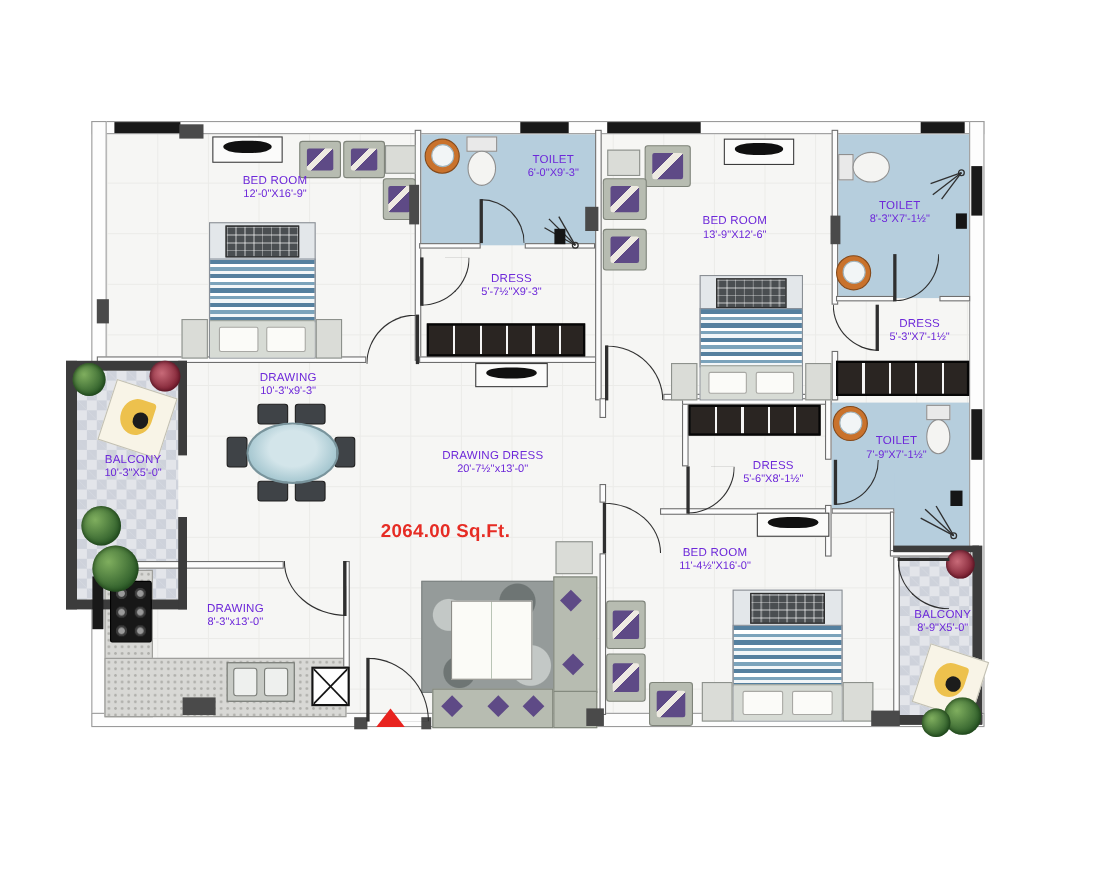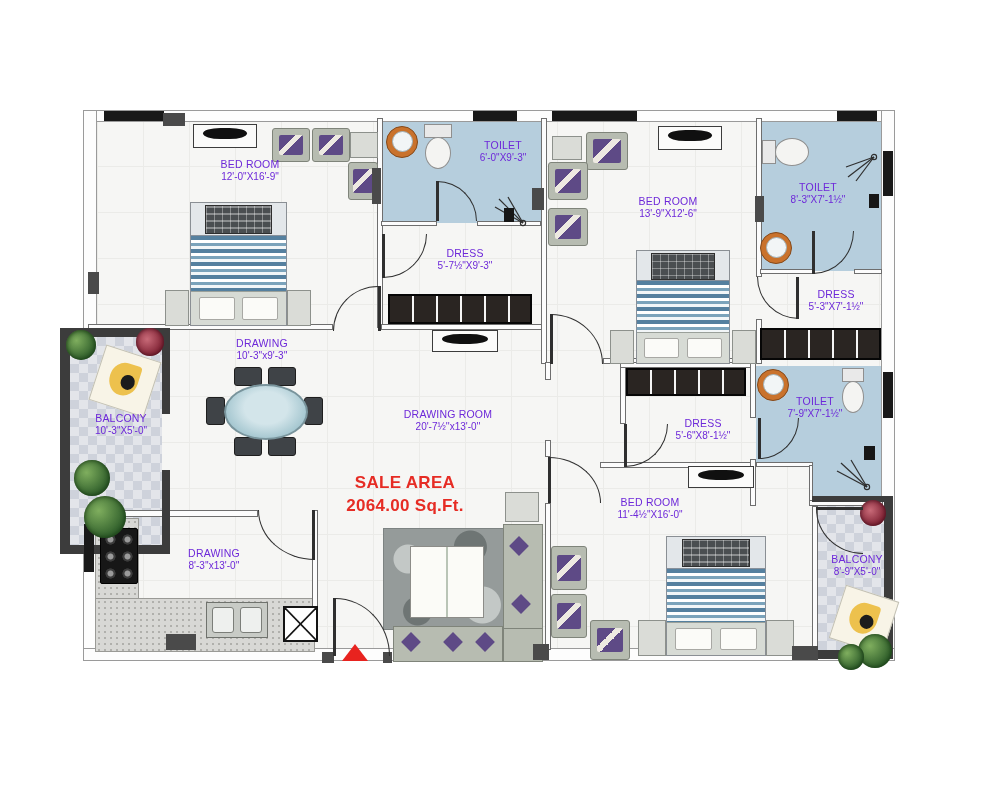--- a/index.html
+++ b/index.html
@@ -396,25 +396,24 @@
   </div>
   <div class="rl" style="left:192px;top:337px;width:140px;">
     <div class="rn">DRAWING</div>
     <div class="rd">10'-3''x9'-3''</div>
   </div>
   <div class="rl" style="left:66px;top:412px;width:110px;">
     <div class="rn">BALCONY</div>
     <div class="rd">10'-3"X5'-0"</div>
   </div>
   <div class="rl" style="left:378px;top:408px;width:140px;">
-    <div class="rn">DRAWING ROOM</div>
+    <div class="rn">DRAWING DRESS</div>
     <div class="rd">20'-7½''x13'-0''</div>
   </div>
   <div class="salearea" style="left:330px;top:472px;width:150px;">
-    <div>SALE AREA</div>
     <div>2064.00 Sq.Ft.</div>
   </div>
   <div class="rl" style="left:643px;top:417px;width:120px;">
     <div class="rn">DRESS</div>
     <div class="rd">5'-6"X8'-1½"</div>
   </div>
   <div class="rl" style="left:757px;top:395px;width:116px;">
     <div class="rn">TOILET</div>
     <div class="rd">7'-9"X7'-1½"</div>
   </div>

